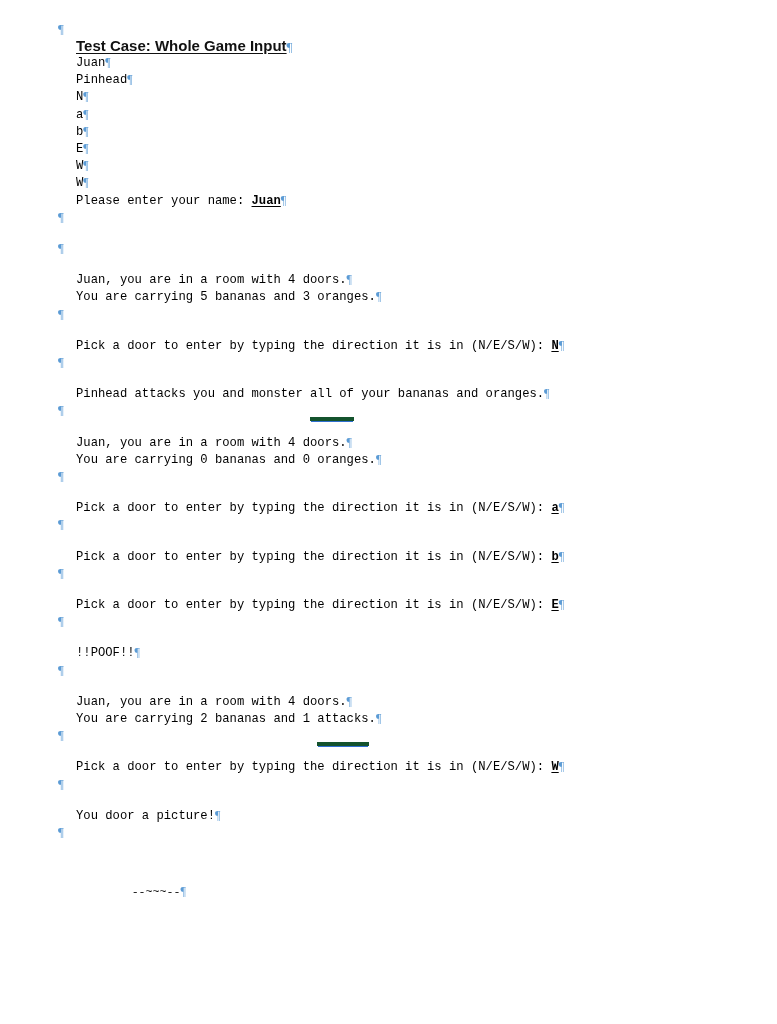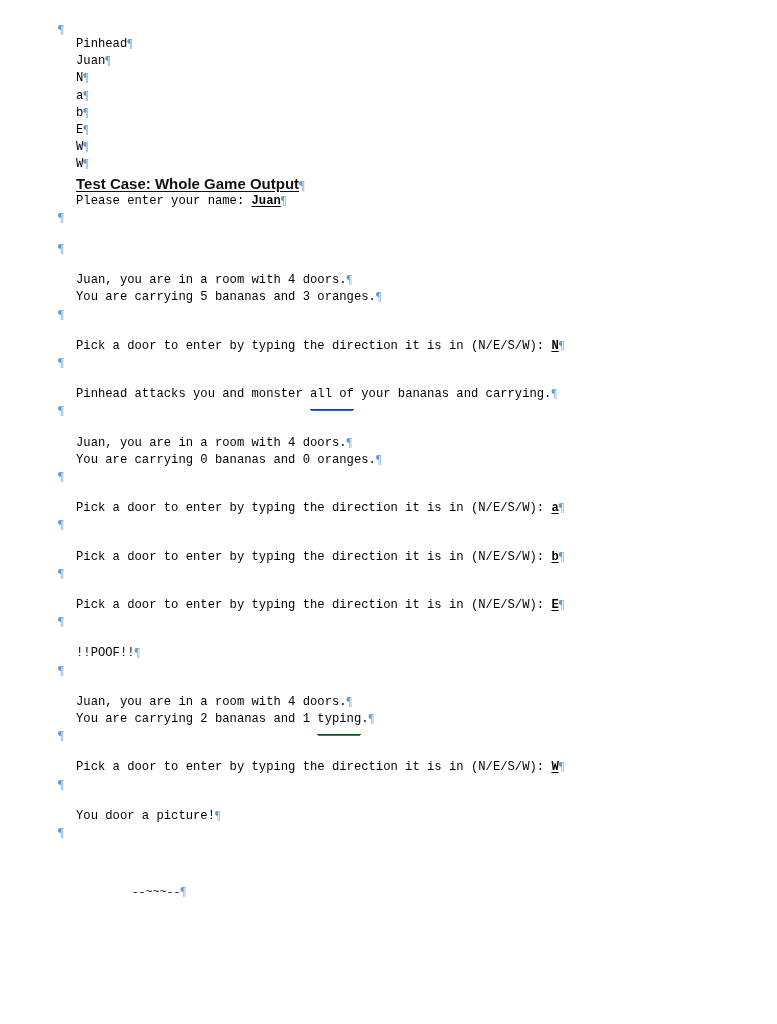--- a/index.html
+++ b/index.html
@@ -84,23 +84,23 @@
 
   
   .uin {
     text-decoration: underline;
     text-underline-offset: 2px;
     font-weight: bold;
   }
 
   
   .grammar {
-    border-bottom: 1px solid #14532d;
+    border-bottom: 4px solid #14532d;
     box-shadow: 0 2px 0 -1px #2f6fd0;
-    padding-bottom: 8px;
+    padding-bottom: 16px;
     font-family: Liberation Mono, monospace;
   }
 
   
   .ascii-art {
     font-family: "Liberation Mono", "DejaVu Sans Mono", monospace;
     font-size: 11.6px;
     line-height: 14.6px;
     color: #000000;
     white-space: pre;
@@ -119,31 +119,31 @@
 </head>
 <body>
 
 <div class="page">
   <div class="doc-body">
 
     <div class="empty-para">
       <span class="pilcrow">¶</span>
     </div>
 
-
+    <div class="heading"><span class="htext">Test Case: Whole Game Input</span><span class="pilcrow">¶</span></div>
+
+    <div class="mono-line"><span>Juan</span><span class="pilcrow mono">¶</span></div>
     <div class="mono-line"><span>Pinhead</span><span class="pilcrow mono">¶</span></div>
-    <div class="mono-line"><span>Juan</span><span class="pilcrow mono">¶</span></div>
     <div class="mono-line"><span>N</span><span class="pilcrow mono">¶</span></div>
     <div class="mono-line"><span>a</span><span class="pilcrow mono">¶</span></div>
     <div class="mono-line"><span>b</span><span class="pilcrow mono">¶</span></div>
     <div class="mono-line"><span>E</span><span class="pilcrow mono">¶</span></div>
     <div class="mono-line"><span>W</span><span class="pilcrow mono">¶</span></div>
     <div class="mono-line"><span>W</span><span class="pilcrow mono">¶</span></div>
 
-    <div class="heading"><span class="htext">Test Case: Whole Game Output</span><span class="pilcrow">¶</span></div>
 
     <div class="mono-line"><span>Please enter your name: </span><span class="uin">Juan</span><span class="pilcrow mono">¶</span></div>
 
     <div class="empty-para">
       <span class="pilcrow">¶</span>
     </div>
     <div class="blank-mono"></div>
 
 
     <div class="empty-para">
@@ -159,21 +159,21 @@
     </div>
     <div class="blank-mono"></div>
 
     <div class="mono-line"><span>Pick a door to enter by typing the direction it is in (N/E/S/W): </span><span class="uin">N</span><span class="pilcrow mono">¶</span></div>
 
     <div class="empty-para">
       <span class="pilcrow">¶</span>
     </div>
     <div class="blank-mono"></div>
 
-    <div class="mono-line"><span>Pinhead attacks you and monster </span><span class="grammar">all of</span><span> your bananas and carrying.</span><span class="pilcrow mono">¶</span></div>
+    <div class="mono-line"><span>Pinhead attacks you and monster </span><span class="grammar">all of</span><span> your bananas and oranges.</span><span class="pilcrow mono">¶</span></div>
 
     <div class="empty-para">
       <span class="pilcrow">¶</span>
     </div>
     <div class="blank-mono"></div>
 
     <div class="mono-line"><span>Juan, you are in a room with 4 doors.</span><span class="pilcrow mono">¶</span></div>
     <div class="mono-line"><span>You are carrying 0 bananas and 0 oranges.</span><span class="pilcrow mono">¶</span></div>
 
     <div class="empty-para">
@@ -203,21 +203,21 @@
     <div class="blank-mono"></div>
 
     <div class="mono-line"><span>!!POOF!!</span><span class="pilcrow mono">¶</span></div>
 
     <div class="empty-para">
       <span class="pilcrow">¶</span>
     </div>
     <div class="blank-mono"></div>
 
     <div class="mono-line"><span>Juan, you are in a room with 4 doors.</span><span class="pilcrow mono">¶</span></div>
-    <div class="mono-line"><span>You are carrying 2 bananas and 1 </span><span class="grammar">typing</span><span>.</span><span class="pilcrow mono">¶</span></div>
+    <div class="mono-line"><span>You are carrying 2 bananas and 1 </span><span class="grammar">attacks</span><span>.</span><span class="pilcrow mono">¶</span></div>
 
     <div class="empty-para">
       <span class="pilcrow">¶</span>
     </div>
     <div class="blank-mono"></div>
 
     <div class="mono-line"><span>Pick a door to enter by typing the direction it is in (N/E/S/W): </span><span class="uin">W</span><span class="pilcrow mono">¶</span></div>
 
     <div class="empty-para">
       <span class="pilcrow">¶</span>

